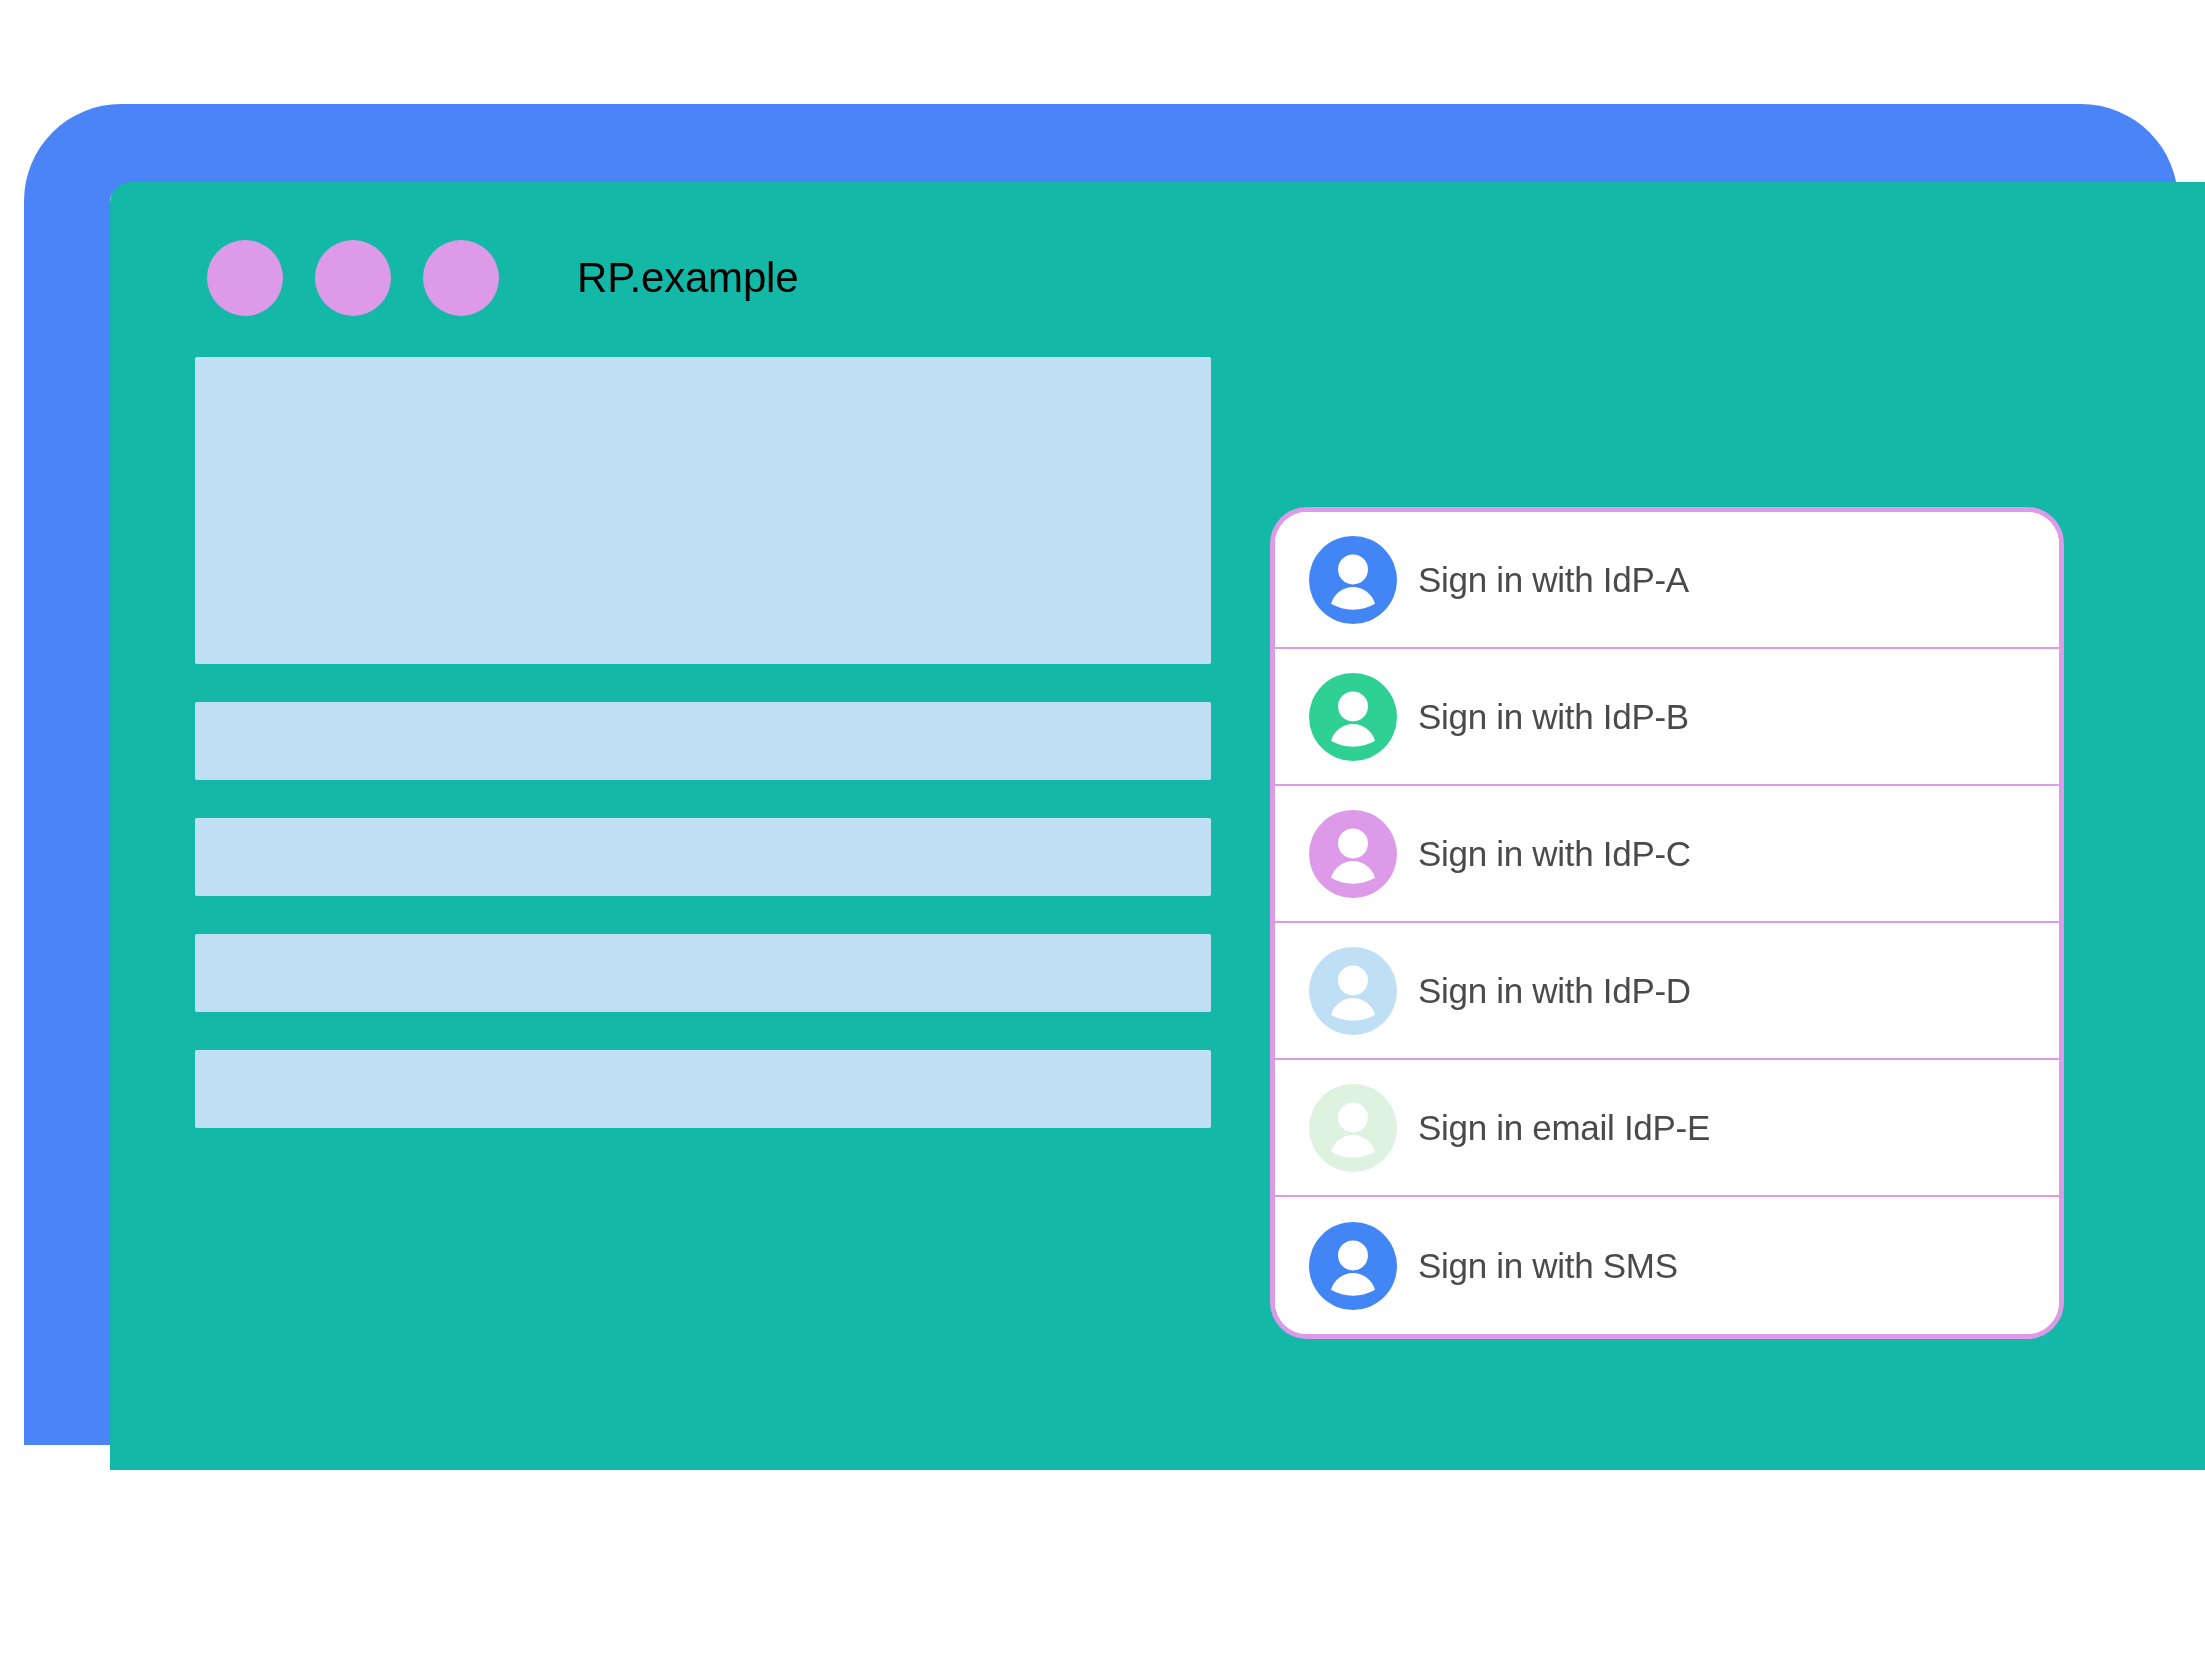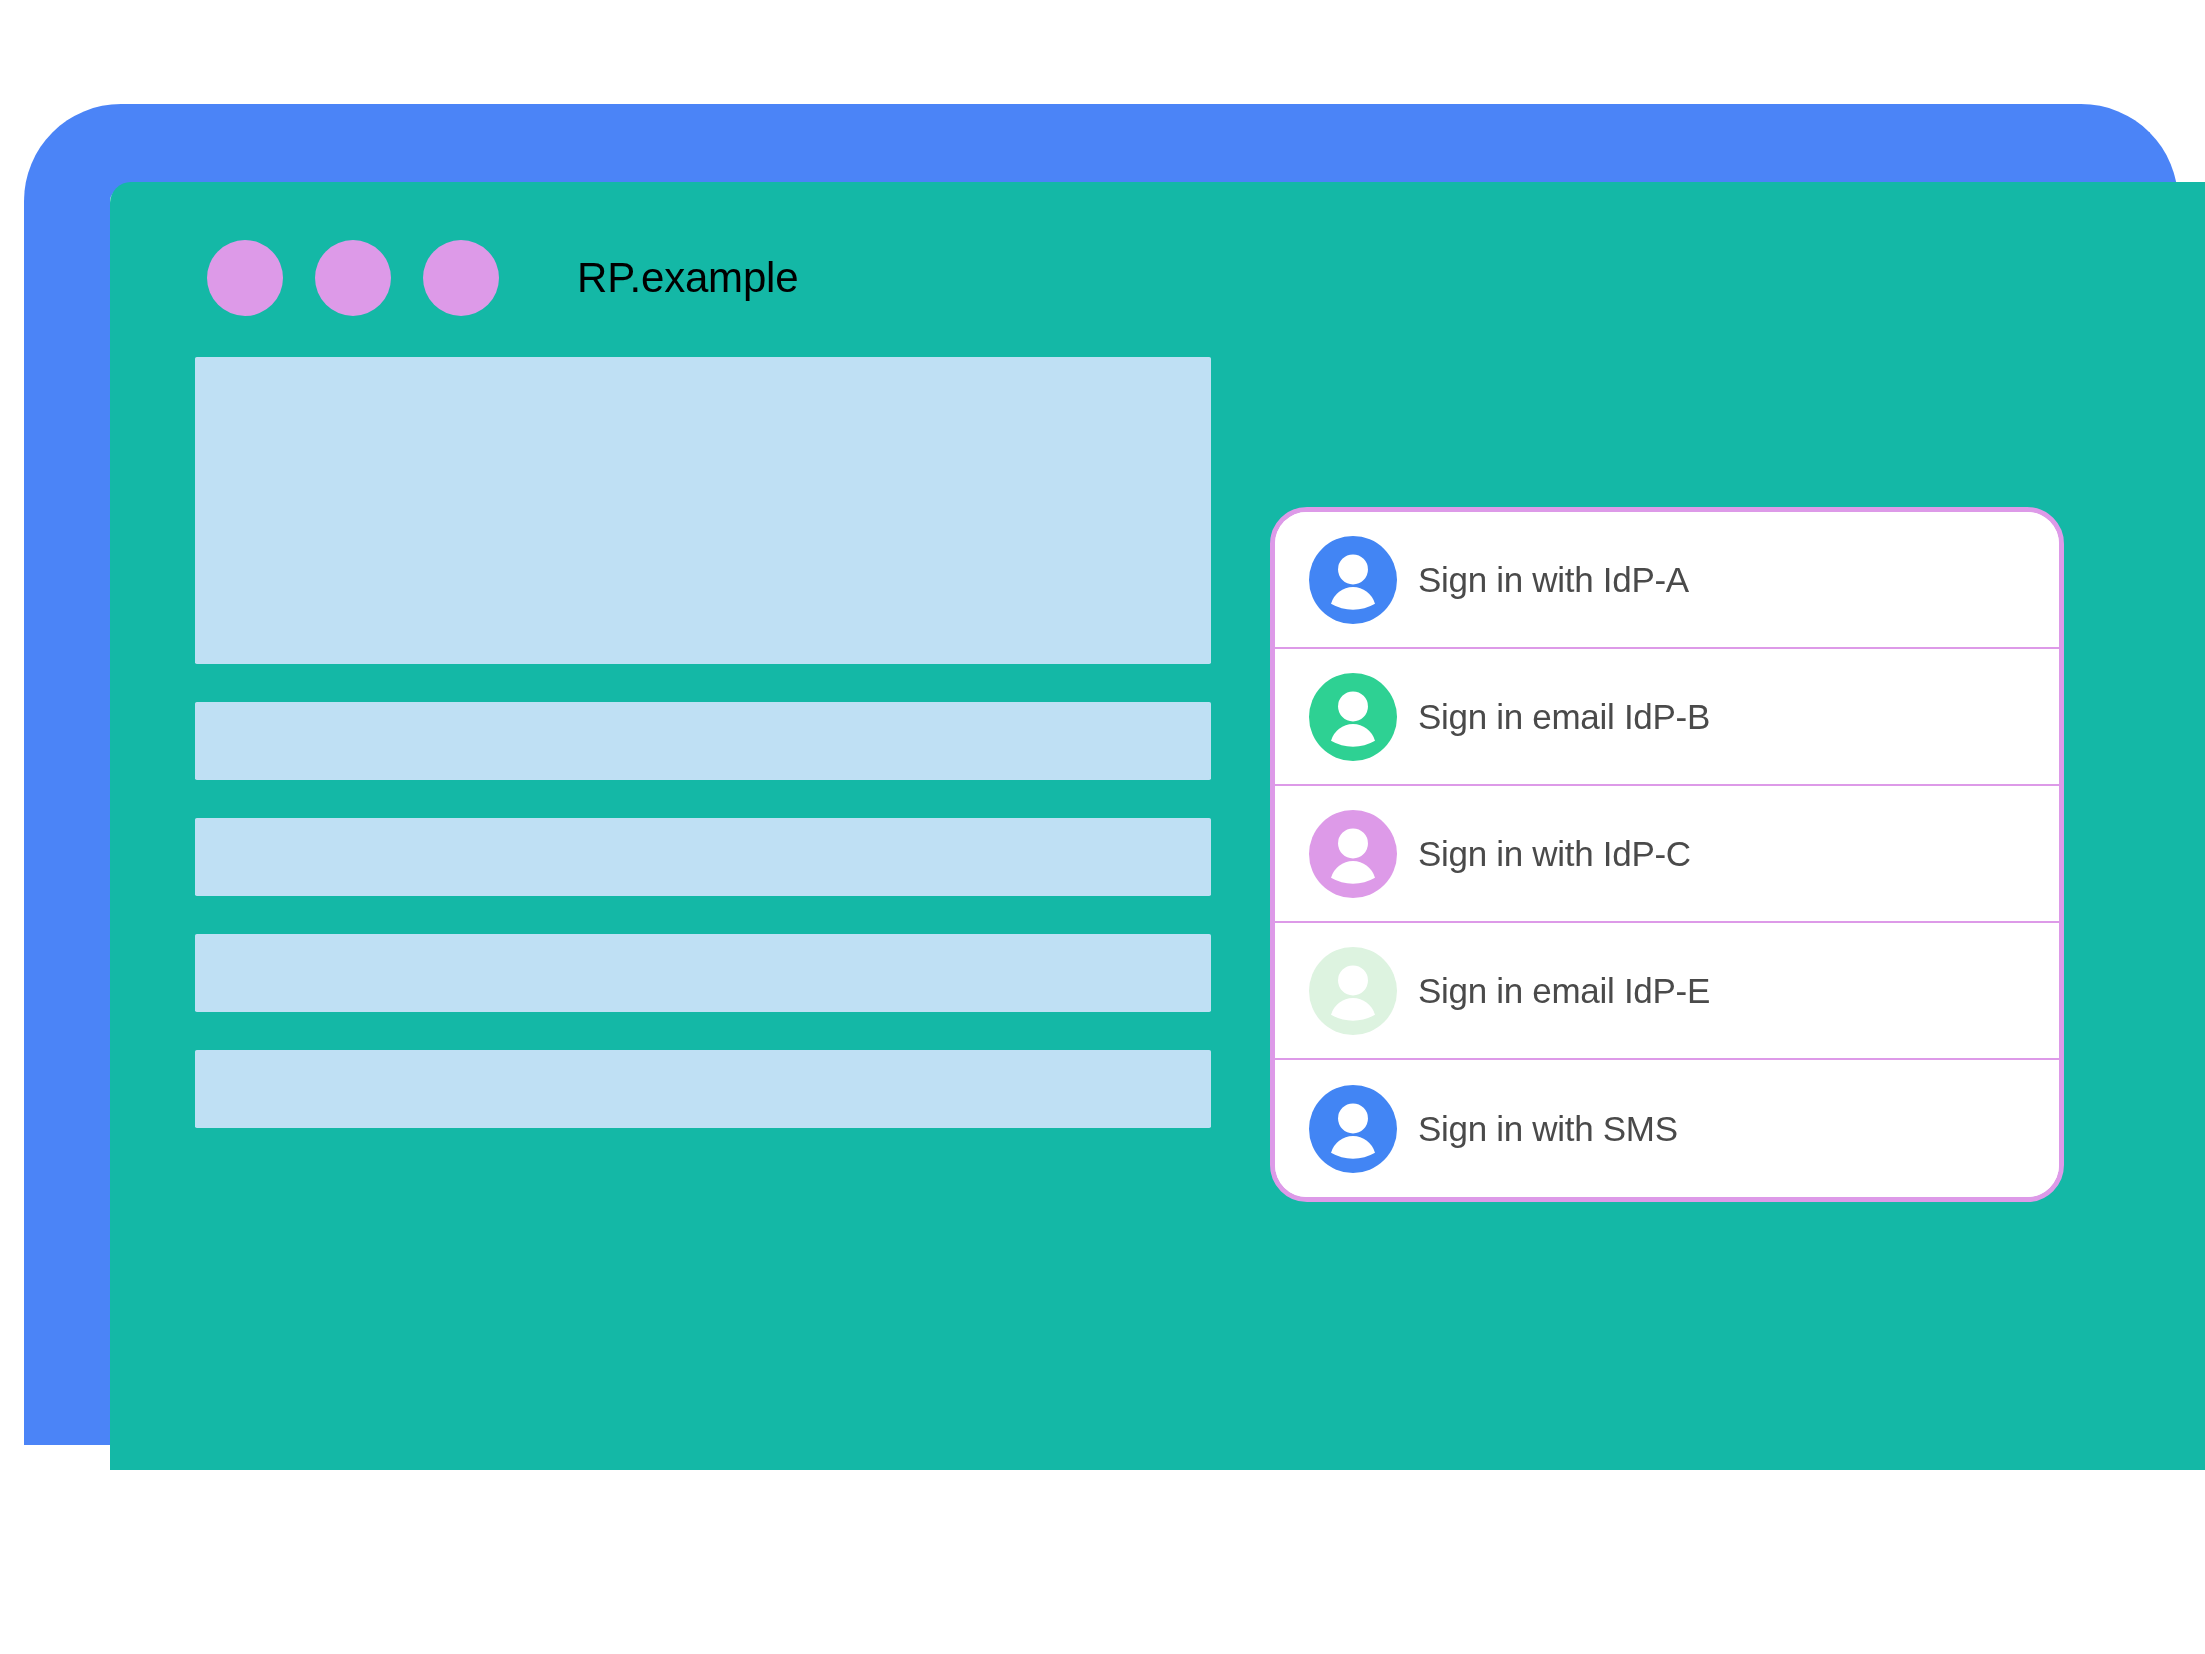--- a/index.html
+++ b/index.html
@@ -224,34 +224,44 @@
       </div>
 
       <div class="signin-row">
         <span class="avatar">
           <svg viewBox="0 0 100 100" width="88" height="88" aria-hidden="true">
             <circle cx="50" cy="50" r="50" fill="#2ed193"></circle>
             <circle cx="50" cy="38" r="17" fill="#ffffff"></circle>
             <path d="M50 58 a26 26 0 0 1 25 19 a50 50 0 0 1 -50 0 a26 26 0 0 1 25 -19 z" fill="#ffffff"></path>
           </svg>
         </span>
-        <span class="signin-label">Sign in email IdP-B</span>
+        <span class="signin-label">Sign in with IdP-B</span>
       </div>
 
       <div class="signin-row">
         <span class="avatar">
           <svg viewBox="0 0 100 100" width="88" height="88" aria-hidden="true">
             <circle cx="50" cy="50" r="50" fill="#dd9ae8"></circle>
             <circle cx="50" cy="38" r="17" fill="#ffffff"></circle>
             <path d="M50 58 a26 26 0 0 1 25 19 a50 50 0 0 1 -50 0 a26 26 0 0 1 25 -19 z" fill="#ffffff"></path>
           </svg>
         </span>
         <span class="signin-label">Sign in with IdP-C</span>
       </div>
 
+      <div class="signin-row">
+        <span class="avatar">
+          <svg viewBox="0 0 100 100" width="88" height="88" aria-hidden="true">
+            <circle cx="50" cy="50" r="50" fill="#bfdff5"></circle>
+            <circle cx="50" cy="38" r="17" fill="#ffffff"></circle>
+            <path d="M50 58 a26 26 0 0 1 25 19 a50 50 0 0 1 -50 0 a26 26 0 0 1 25 -19 z" fill="#ffffff"></path>
+          </svg>
+        </span>
+        <span class="signin-label">Sign in with IdP-D</span>
+      </div>
 
       <div class="signin-row">
         <span class="avatar">
           <svg viewBox="0 0 100 100" width="88" height="88" aria-hidden="true">
             <circle cx="50" cy="50" r="50" fill="#ddf3e0"></circle>
             <circle cx="50" cy="38" r="17" fill="#ffffff"></circle>
             <path d="M50 58 a26 26 0 0 1 25 19 a50 50 0 0 1 -50 0 a26 26 0 0 1 25 -19 z" fill="#ffffff"></path>
           </svg>
         </span>
         <span class="signin-label">Sign in email IdP-E</span>

